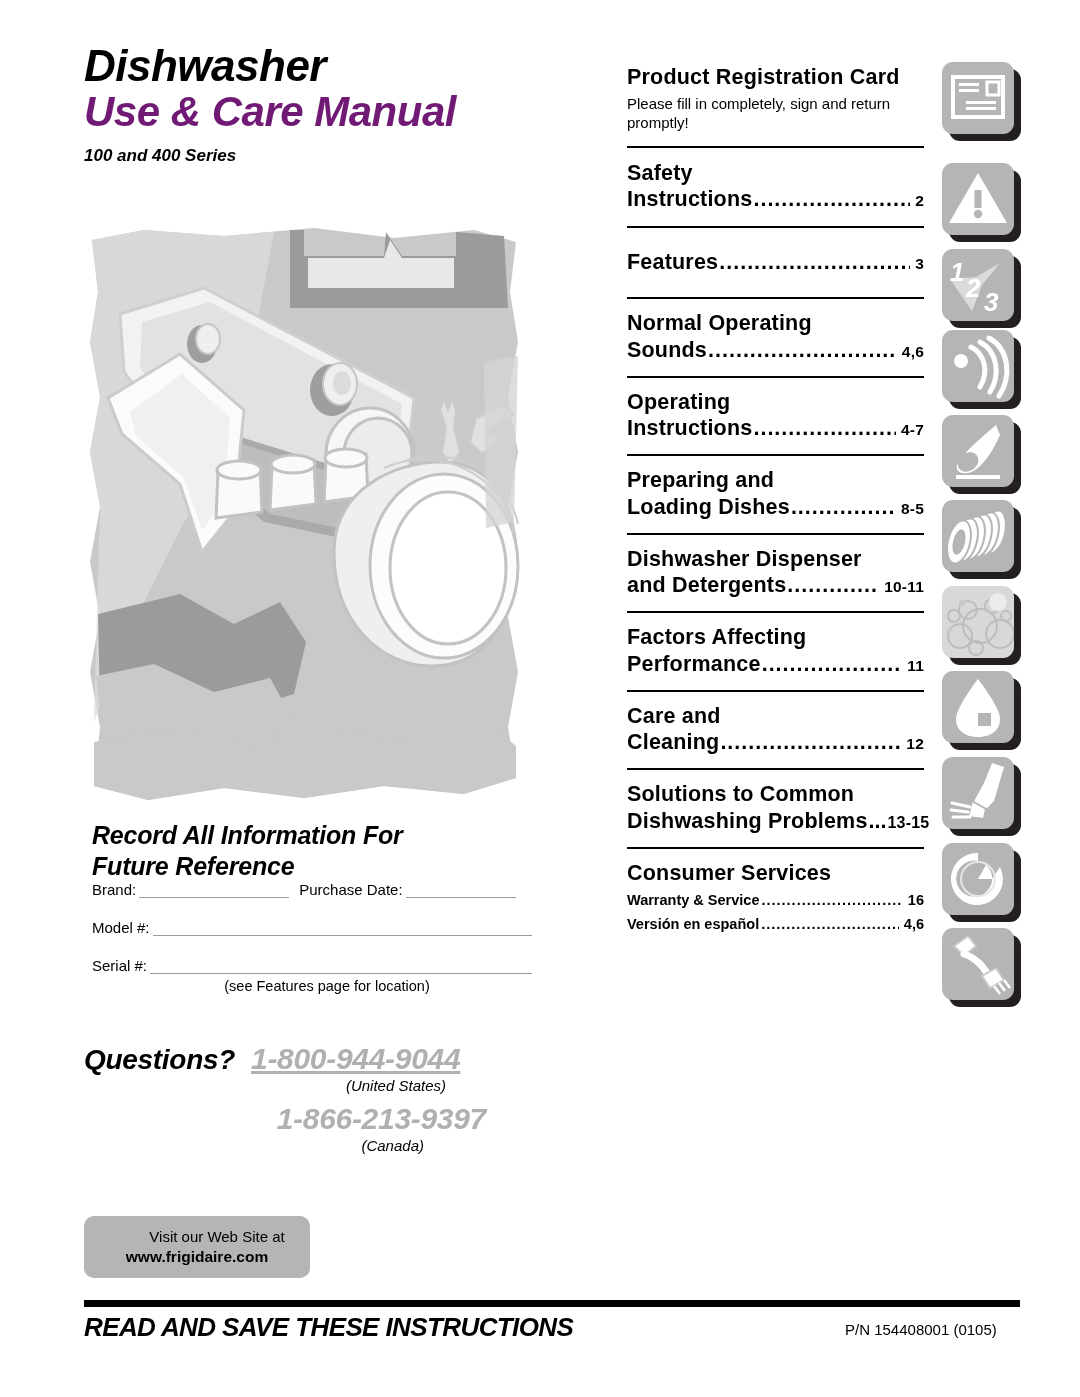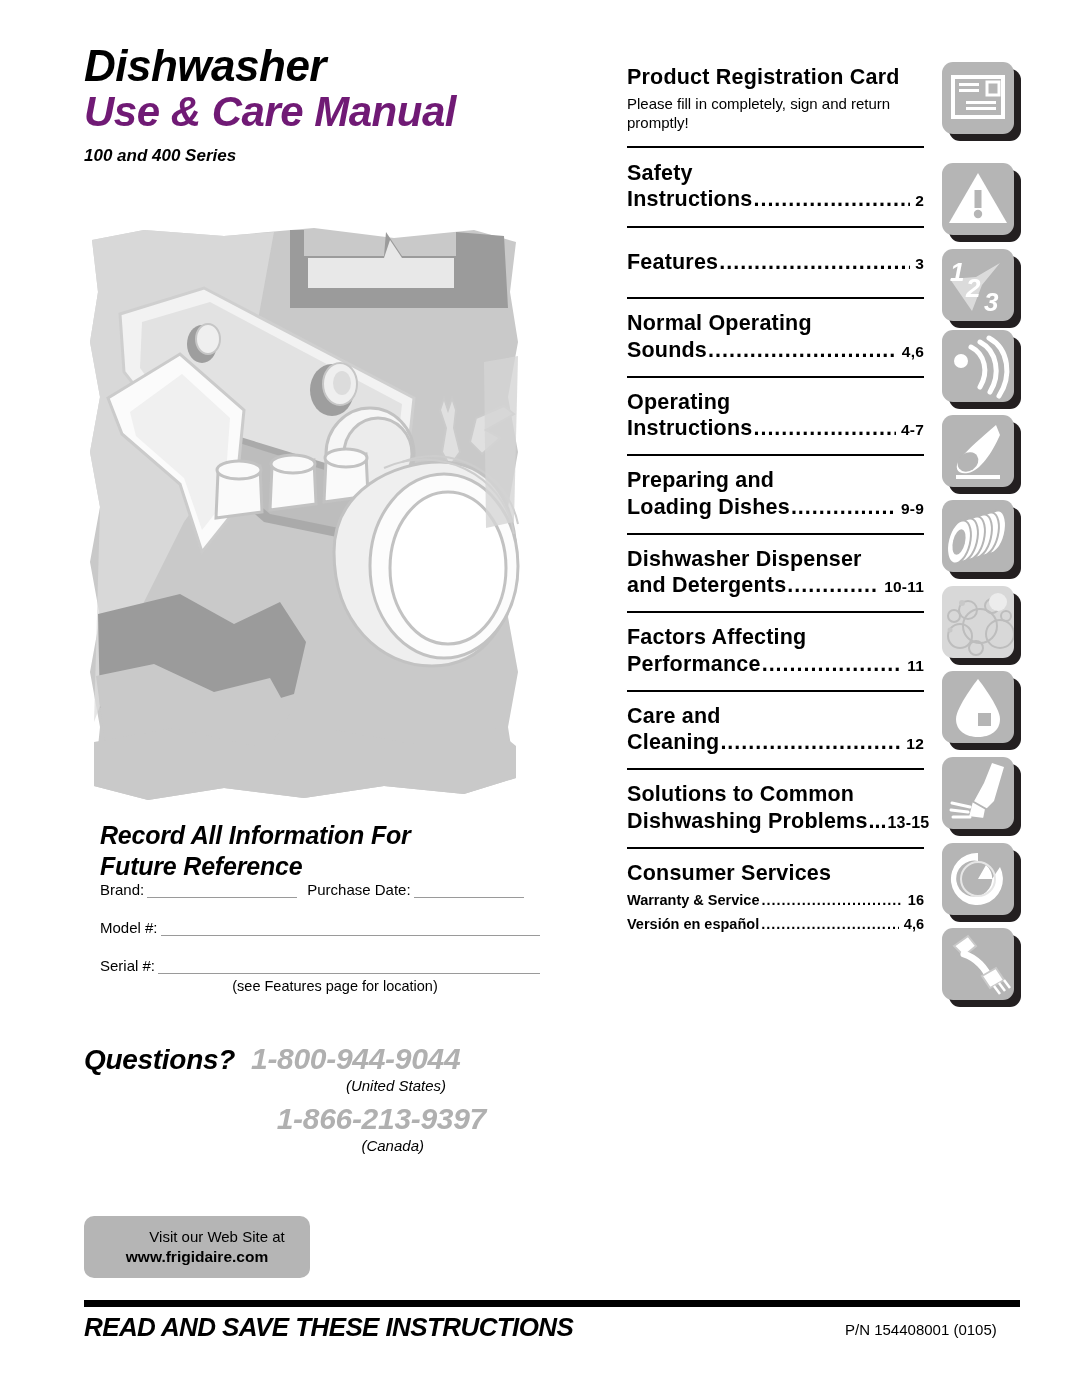--- a/index.html
+++ b/index.html
@@ -12,35 +12,35 @@
 
   .title-main{font-size:44px;font-weight:bold;font-style:italic;letter-spacing:-0.5px;line-height:1.02;color:#000;}
   .title-sub{font-size:42px;font-weight:bold;font-style:italic;letter-spacing:-0.5px;line-height:1.08;color:#701a75;}
   .title-series{font-size:17px;font-weight:bold;font-style:italic;margin-top:12px;color:#000;}
 
   
   .illus{position:absolute;left:84px;top:222px;width:440px;height:586px;}
   .illus svg{display:block;width:100%;height:100%;}
 
   
-  .record{position:absolute;left:100px;top:820px;width:440px;}
+  .record{position:absolute;left:92px;top:820px;width:440px;}
   .record-h{font-size:25px;font-weight:bold;font-style:italic;line-height:1.22;letter-spacing:-0.2px;}
   .rec-rows{}
   .rec-row{display:flex;align-items:flex-end;font-size:15px;margin-bottom:21px;}
   .rec-lbl{white-space:nowrap;padding-right:3px;}
   .rec-line{flex:1;border-bottom:1px solid #9a9a9a;height:15px;}
   .rec-line.short{flex:0 0 150px;}
   .rec-line.mid{flex:0 0 110px;}
   .rec-note{font-size:14.5px;text-align:center;margin-top:-16px;padding-left:30px;}
 
   
   .questions{position:absolute;left:84px;top:1042px;width:440px;}
   .q-row{display:flex;align-items:baseline;}
   .q-label{font-size:28px;font-weight:bold;font-style:italic;color:#000;letter-spacing:-0.3px;}
-  .q-num{font-size:30px;font-weight:bold;font-style:italic;color:#b0b0b0;letter-spacing:-0.3px;margin-left:16px;}
+  .q-num{font-size:30px;font-weight:bold;font-style:italic;color:#b0b0b0;letter-spacing:-0.3px;margin-left:16px;text-decoration:underline;}
   .q-cap{font-size:15px;font-style:italic;text-align:right;padding-right:78px;margin-top:1px;}
   .q-num2{font-size:30px;font-weight:bold;font-style:italic;color:#b0b0b0;letter-spacing:-0.3px;text-align:right;padding-right:38px;margin-top:8px;}
   .q-cap2{font-size:15px;font-style:italic;text-align:right;padding-right:100px;margin-top:1px;}
 
   
   .webbox{position:absolute;left:84px;top:1216px;width:226px;height:62px;background:#b5b5b5;border-radius:10px;display:flex;flex-direction:column;align-items:center;justify-content:center;}
   .webbox .l1{font-size:15px;line-height:1.25;margin-left:40px;}
   .webbox .l2{font-size:15.5px;font-weight:bold;line-height:1.25;}
 
   
@@ -236,21 +236,21 @@
         <span class="toc-pg">4-7</span>
       </div>
       <div class="toc-rule" style="margin-top:13px"></div>
     </div>
 
     <div class="toc-item" style="padding-top:11px">
       <div class="toc-title">Preparing and</div>
       <div class="toc-line">
         <span class="t">Loading Dishes</span>
         <span class="toc-dots">.......................................</span>
-        <span class="toc-pg">9-9</span>
+        <span class="toc-pg">8-5</span>
       </div>
       <div class="toc-rule" style="margin-top:13px"></div>
     </div>
 
     <div class="toc-item" style="padding-top:11px">
       <div class="toc-title">Dishwasher Dispenser</div>
       <div class="toc-line">
         <span class="t">and Detergents</span>
         <span class="toc-dots">.......................................</span>
         <span class="toc-pg">10-11</span>

